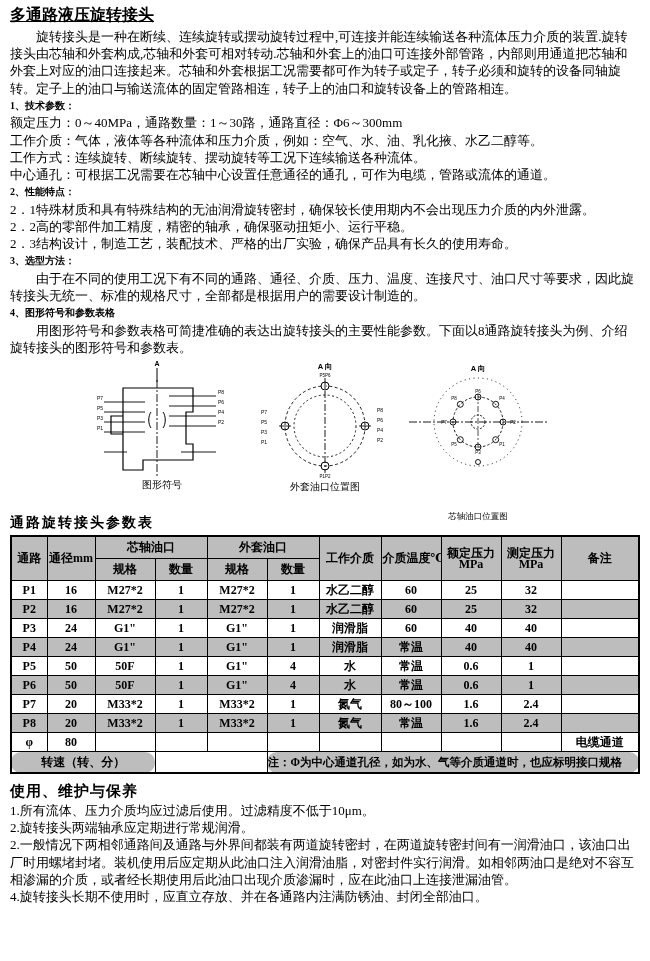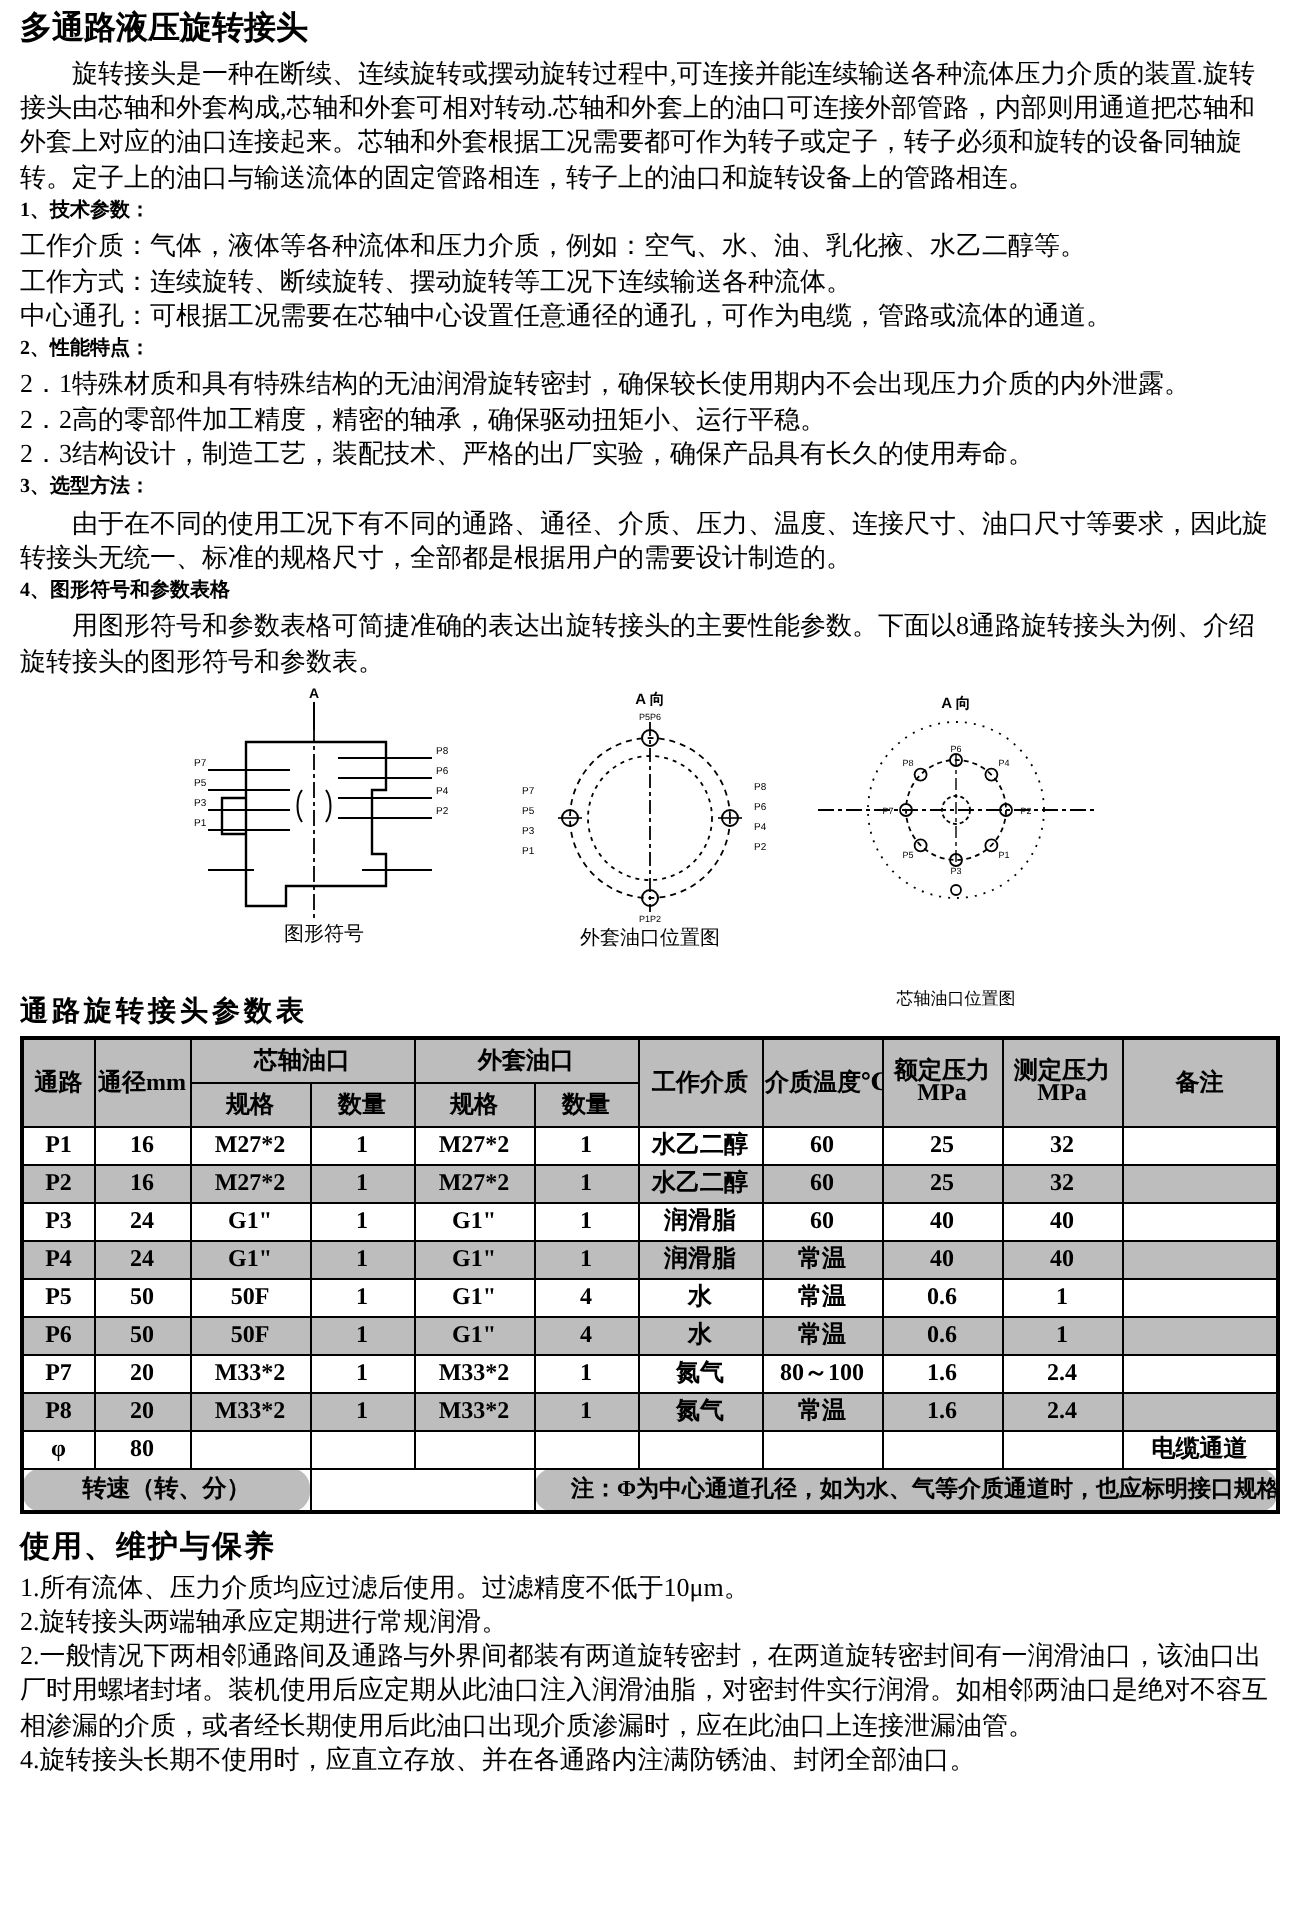--- a/index.html
+++ b/index.html
@@ -3,21 +3,21 @@
 <meta charset="utf-8">
 <style>
   html,body{margin:0;padding:0;}
   body{
     width:650px;height:961px;overflow:hidden;background:#fff;color:#000;
     font-family:"Liberation Serif","DejaVu Serif",serif;
   }
   .page{padding:5px 14px 0 10px;}
   .doc-title{
     font-family:"Liberation Sans","DejaVu Sans",sans-serif;
-    font-size:16px;font-weight:bold;margin:0 0 3px 0;line-height:20px;
+    font-size:16px;font-weight:bold;margin:0 0 3px 0;line-height:20px;text-decoration:underline;
   }
   .sec-heading{
     font-family:Liberation Serif, serif;
     font-size:10px;font-weight:bold;margin:0;line-height:17.5px;
   }
   .bodyline,.indent-p{font-size:13px;line-height:17.2px;margin:0;}
   .indent-p{text-indent:2em;}
   .diagrams{position:relative;height:150px;margin-top:2px;}
   .diagram{position:absolute;text-align:center;}
   .diagram svg{display:block;margin:0 auto;}
@@ -37,39 +37,40 @@
   }
   table.params th,table.params td{
     border:1px solid #000;padding:0 1px;height:18px;overflow:hidden;white-space:nowrap;
   }
   table.params thead th{background:#bdbdbd;height:21px;font-size:12px;}
   table.params tr.shaded td{background:#bdbdbd;}
   table.params .hdr2{line-height:11px;}
   table.params tfoot td{background:#bdbdbd;height:20px;border-radius:10px;}
   table.params tfoot td.blank{background:#fff;}
   table.params tfoot td.note{
-    text-align:left;font-size:11.5px;padding-left:18px;letter-spacing:0;
+    text-align:left;font-size:11.5px;padding-left:0;letter-spacing:0;
   }
   .maint-heading{
     font-family:"Liberation Sans","DejaVu Sans",sans-serif;
     font-size:15px;font-weight:bold;margin:7px 0 2px 0;line-height:19px;letter-spacing:1px;
   }
   svg text{fill:#000;font-family:"Liberation Sans","DejaVu Sans",sans-serif;}
 </style>
 </head>
 <body>
 
 <div class="page">
 
   <h1 class="doc-title">多通路液压旋转接头</h1>
 
   <p class="indent-p">旋转接头是一种在断续、连续旋转或摆动旋转过程中,可连接并能连续输送各种流体压力介质的装置.旋转接头由芯轴和外套构成,芯轴和外套可相对转动.芯轴和外套上的油口可连接外部管路，内部则用通道把芯轴和外套上对应的油口连接起来。芯轴和外套根据工况需要都可作为转子或定子，转子必须和旋转的设备同轴旋转。定子上的油口与输送流体的固定管路相连，转子上的油口和旋转设备上的管路相连。</p>
 
   <h2 class="sec-heading">1、技术参数：</h2>
   <div id="tech-lines">
+      <p class="bodyline">额定压力：0～40MPa，通路数量：1～30路，通路直径：Φ6～300mm</p>
       <p class="bodyline">工作介质：气体，液体等各种流体和压力介质，例如：空气、水、油、乳化掖、水乙二醇等。</p>
       <p class="bodyline">工作方式：连续旋转、断续旋转、摆动旋转等工况下连续输送各种流体。</p>
       <p class="bodyline">中心通孔：可根据工况需要在芯轴中心设置任意通径的通孔，可作为电缆，管路或流体的通道。</p>
     </div>
 
   <h2 class="sec-heading">2、性能特点：</h2>
   <div id="feature-lines">
       <p class="bodyline">2．1特殊材质和具有特殊结构的无油润滑旋转密封，确保较长使用期内不会出现压力介质的内外泄露。</p>
       <p class="bodyline">2．2高的零部件加工精度，精密的轴承，确保驱动扭矩小、运行平稳。</p>
       <p class="bodyline">2．3结构设计，制造工艺，装配技术、严格的出厂实验，确保产品具有长久的使用寿命。</p>

